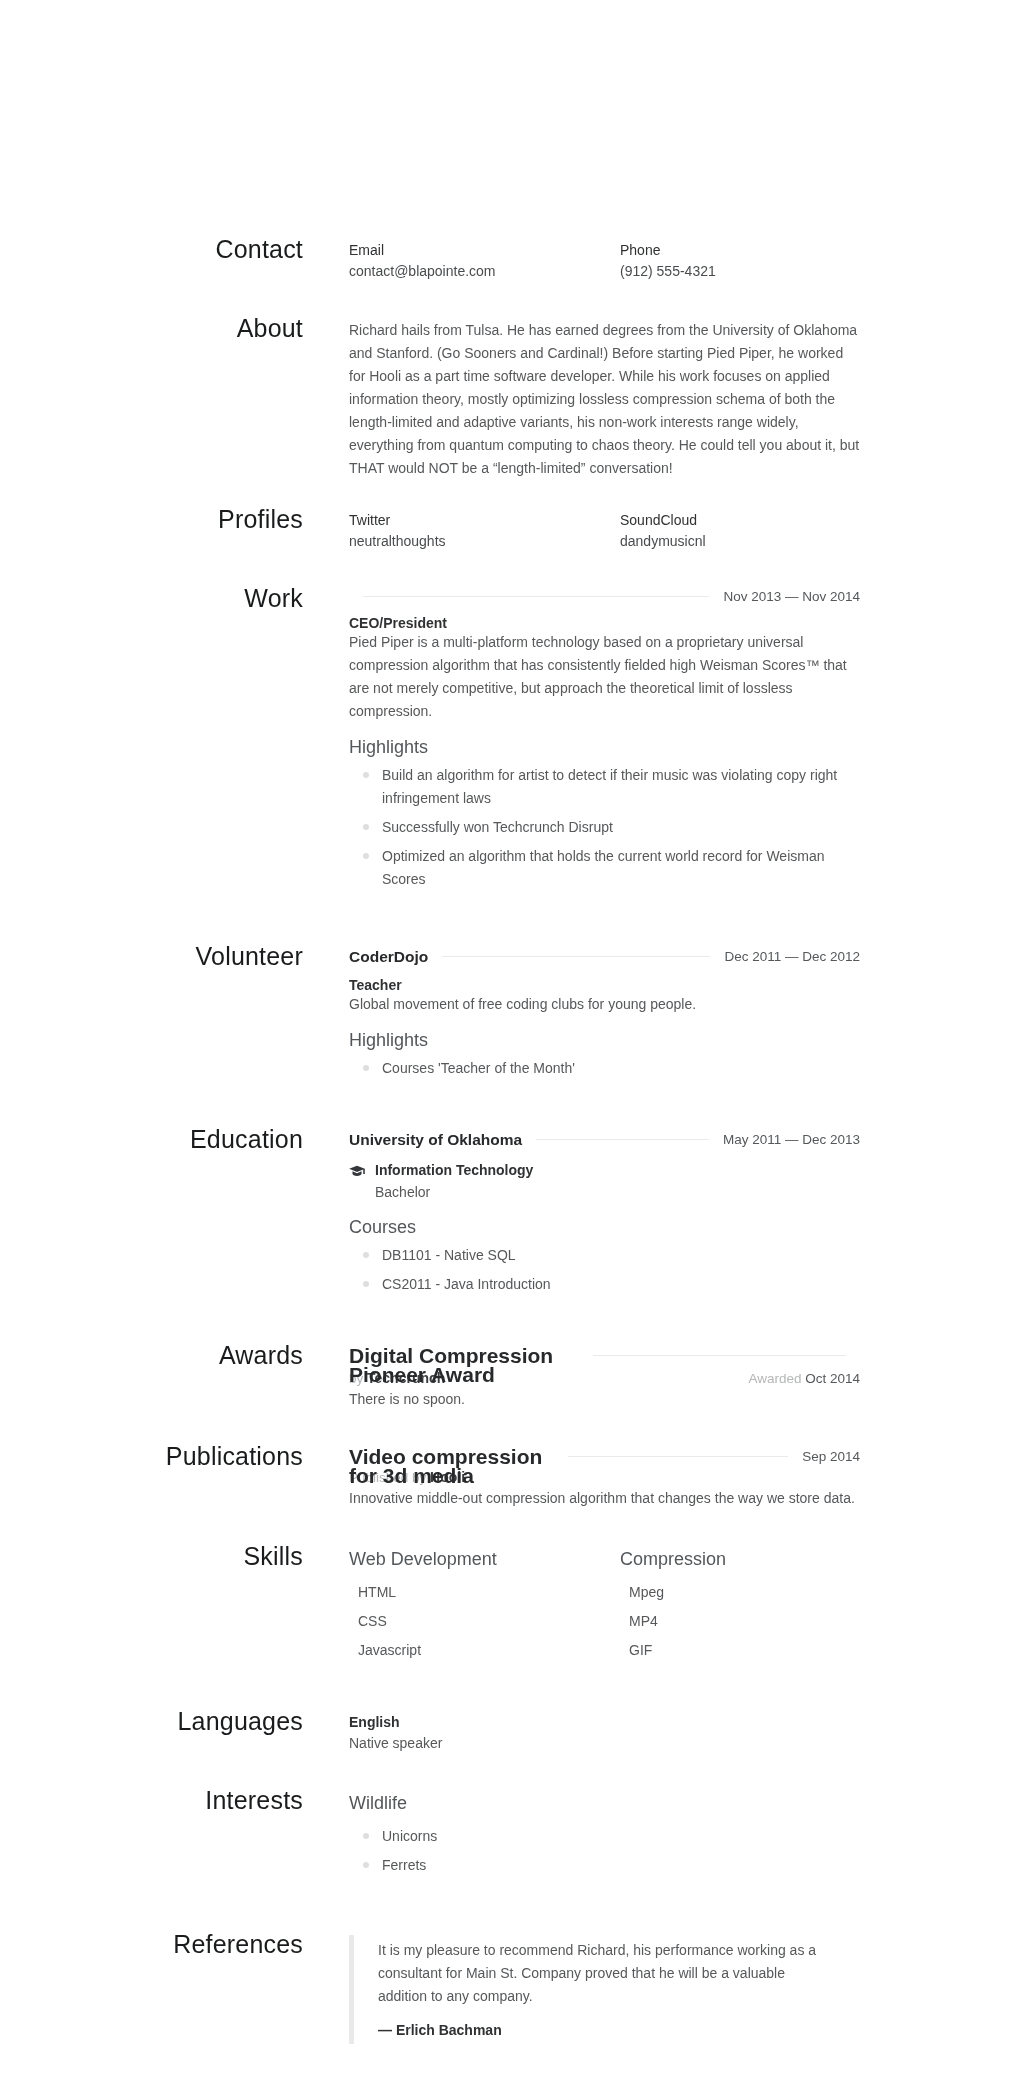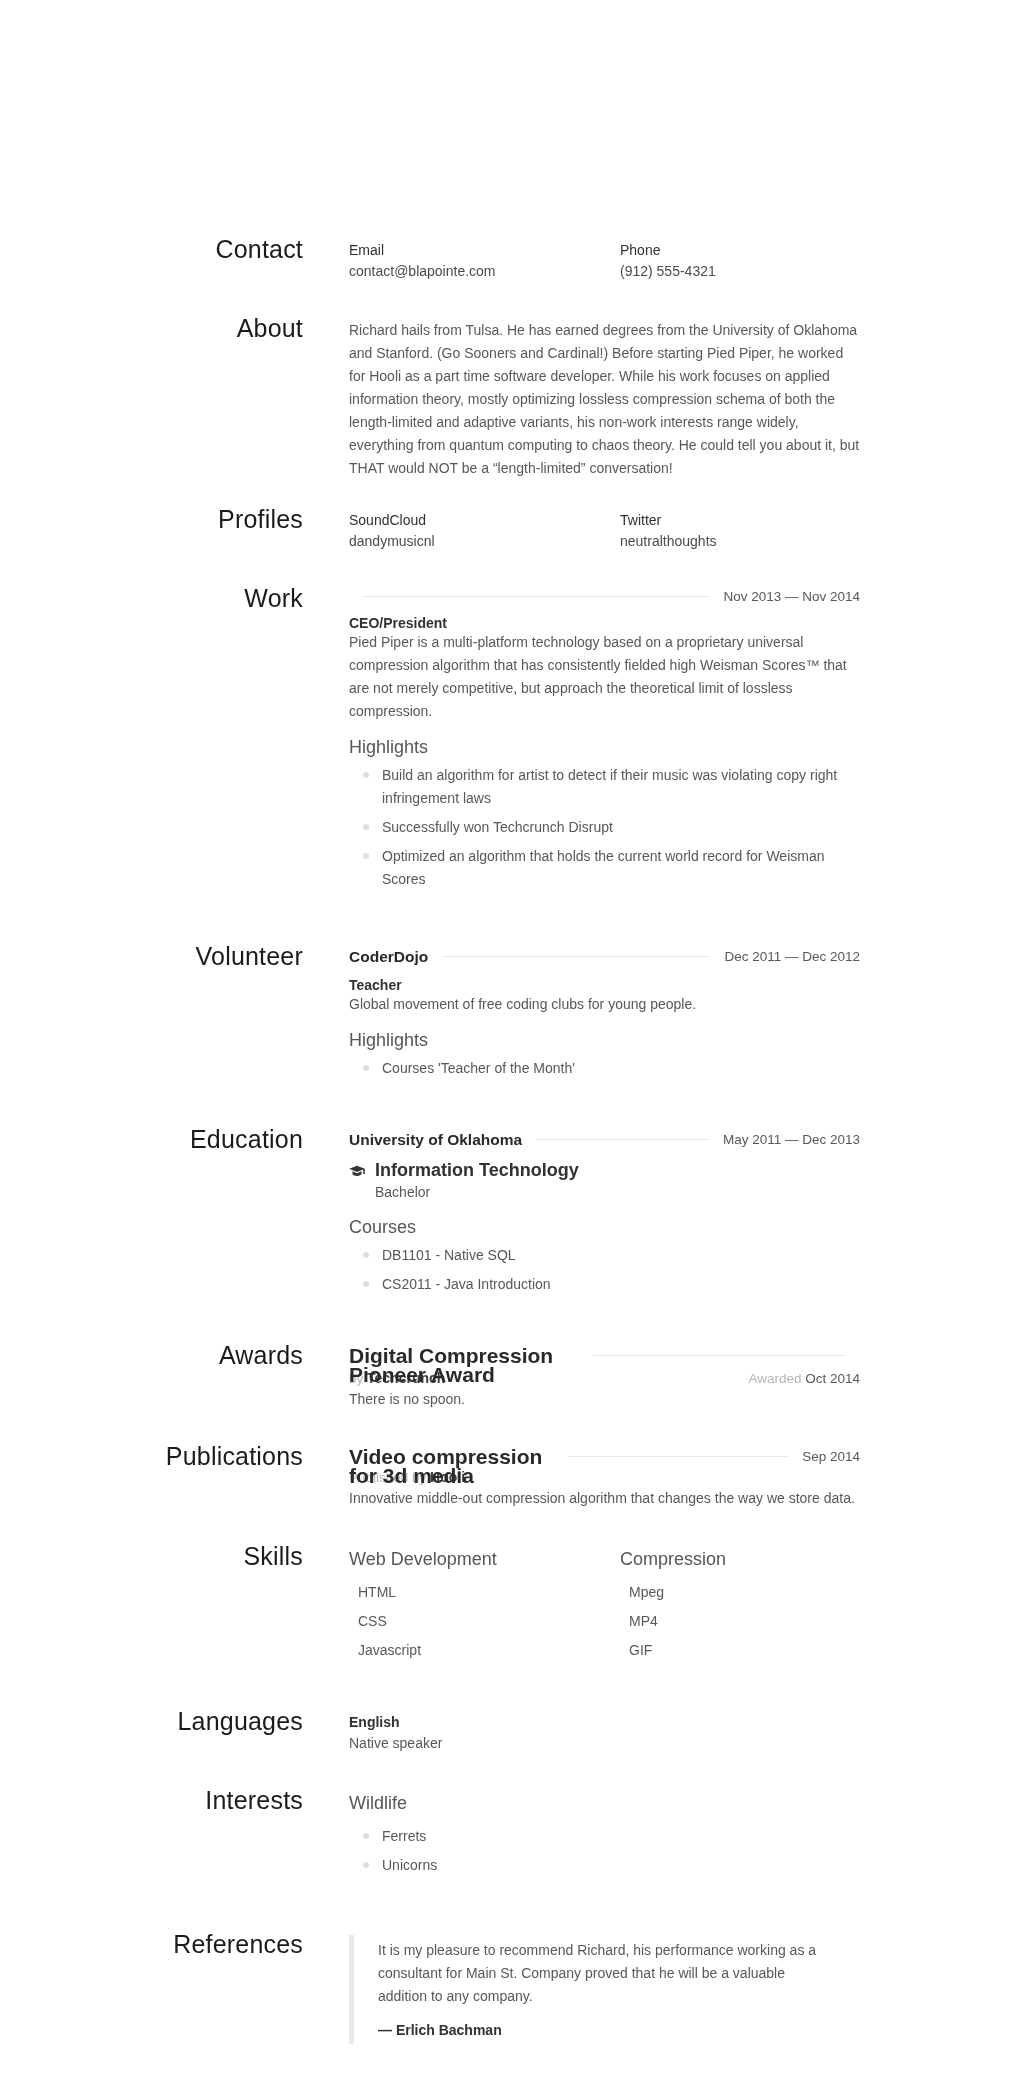--- a/index.html
+++ b/index.html
@@ -56,21 +56,21 @@
     position: absolute;
     left: -19px; top: 8px;
     width: 6px; height: 6px;
     border-radius: 50%;
     background: #dedede;
   }
 
   
   .degree { position: relative; padding-left: 26px; margin-top: 12px; }
   .grad-icon { position: absolute; left: 0; top: 3px; }
-  .degree-area { font-weight: 700; font-size: 18px; color: #2f3133; line-height: 19px; }
+  .degree-area { font-weight: 700; font-size: 14px; color: #2f3133; line-height: 19px; }
   .degree-type { font-size: 14px; color: #56585a; line-height: 21px; margin-top: 2px; }
 
   
   .titled-header { display: flex; align-items: flex-start; }
   .entry-title { font-size: 21px; font-weight: 700; color: #27292b; line-height: 19px; position: relative; z-index: 2; }
   .entry-title.w-awards { width: 230px; }
   .entry-title.w-pubs { width: 205px; }
   .header-right { flex: 1; display: flex; flex-direction: column; }
   .header-right .entry-line { margin-top: 9px; }
   .header-right .entry-date { text-align: right; margin-top: 15px; }
@@ -123,26 +123,26 @@
     <div class="sec-content">
       <p class="body-text">Richard hails from Tulsa. He has earned degrees from the University of Oklahoma and Stanford. (Go Sooners and Cardinal!) Before starting Pied Piper, he worked for Hooli as a part time software developer. While his work focuses on applied information theory, mostly optimizing lossless compression schema of both the length-limited and adaptive variants, his non-work interests range widely, everything from quantum computing to chaos theory. He could tell you about it, but THAT would NOT be a “length-limited” conversation!</p>
     </div>
   </div>
 
   <div class="section mb-37">
     <h2 class="sec-title">Profiles</h2>
     <div class="sec-content">
       <div class="two-col">
         <div>
+          <div class="field-label">Twitter</div>
+          <div class="field-value">neutralthoughts</div>
+        </div>
+        <div>
           <div class="field-label">SoundCloud</div>
           <div class="field-value">dandymusicnl</div>
-        </div>
-        <div>
-          <div class="field-label">Twitter</div>
-          <div class="field-value">neutralthoughts</div>
         </div>
       </div>
     </div>
   </div>
 
   <div class="section mb-50">
     <h2 class="sec-title">Work</h2>
     <div class="sec-content">
       <div class="entry-header">
         <span class="entry-line"></span>
@@ -271,22 +271,22 @@
       <div class="lang-name">English</div>
       <div class="lang-fluency">Native speaker</div>
     </div>
   </div>
 
   <div class="section mb-52">
     <h2 class="sec-title">Interests</h2>
     <div class="sec-content">
       <div class="skill-group-name">Wildlife</div>
       <ul class="dot-list" style="margin-top:10px;">
+        <li>Unicorns</li>
         <li>Ferrets</li>
-        <li>Unicorns</li>
       </ul>
     </div>
   </div>
 
   <div class="section mb-0">
     <h2 class="sec-title">References</h2>
     <div class="sec-content">
       <blockquote class="quote">
         <p class="quote-text">It is my pleasure to recommend Richard, his performance working as a consultant for Main St. Company proved that he will be a valuable addition to any company.</p>
         <p class="quote-name">— Erlich Bachman</p>

